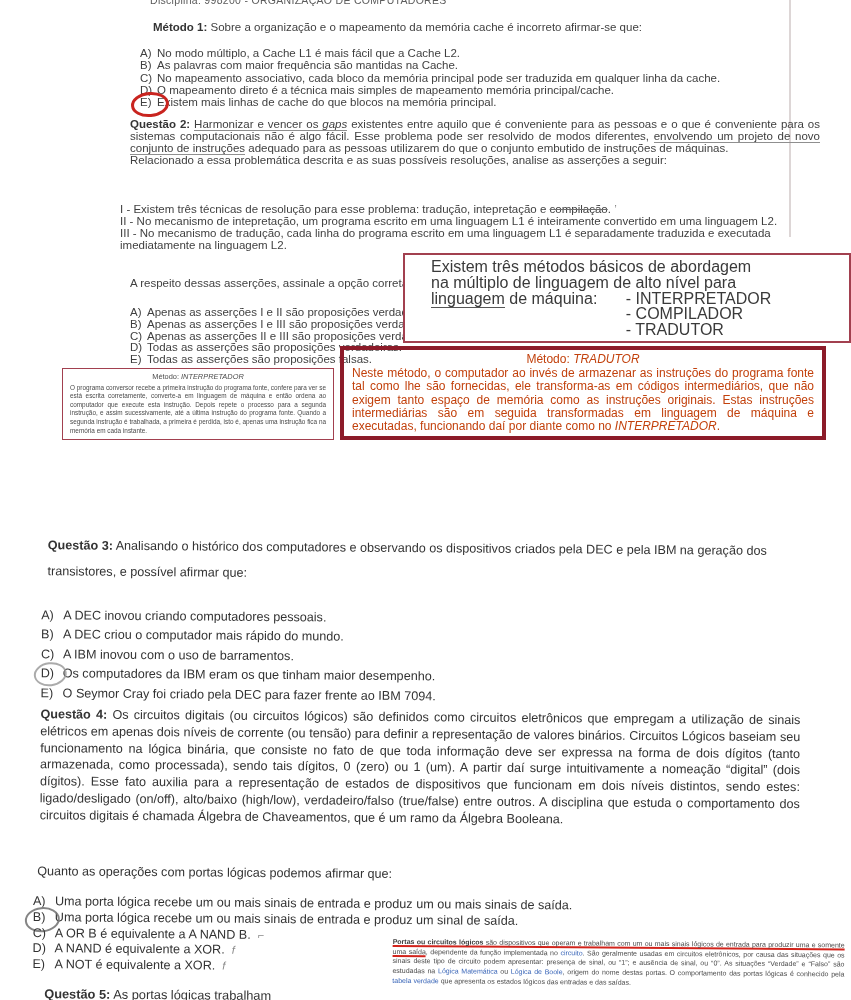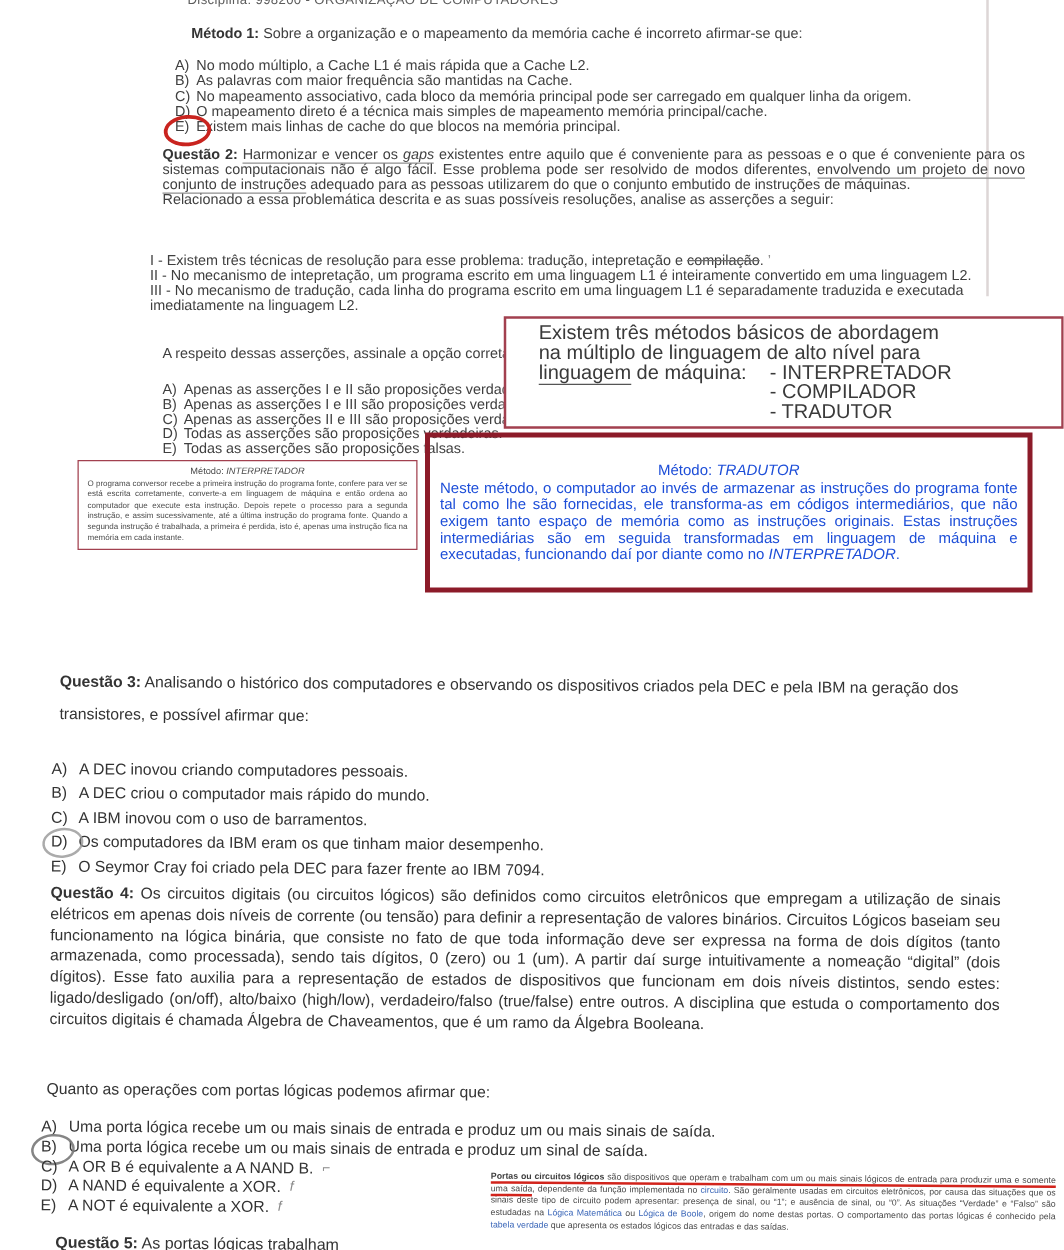--- a/index.html
+++ b/index.html
@@ -26,25 +26,25 @@
   .pencil-u{border-bottom:1px solid #8f8f8f;}
   .strike{text-decoration:line-through;text-decoration-color:#6f6f6f;}
   .apos{color:#8a8a8a;}
   .circle{position:absolute;border-radius:50%;pointer-events:none;}
   .circle.red{left:-9px;top:-4px;width:32px;height:19px;border:3px solid #c9241f;transform:rotate(-5deg);}
   .circle.pencil{left:-7px;top:-2px;width:29px;height:20px;border:2px solid #9c9c9c;transform:rotate(-7deg);opacity:.85;}
   .circle.pencil2{left:-8px;top:-3px;width:31px;height:21px;border:2.5px solid #787878;transform:rotate(-6deg);opacity:.9;}
 
   .box{border:2px solid #a2404f;background:#fff;color:#3a3a3a;}
   .methods-box{left:403px;top:253px;width:392px;height:78px;padding:4px 26px;font-size:16px;line-height:15.8px;}
-  .methods-box .mlist{display:inline-block;vertical-align:top;margin-left:14px;}
+  .methods-box .mlist{display:inline-block;vertical-align:top;margin-left:24px;}
   .u-word{border-bottom:1.5px solid #555;}
   .interp-box{left:62px;top:368px;width:256px;border-width:1.5px;padding:4px 7px;font-size:6.4px;line-height:8.6px;text-align:justify;color:#4a4a4a;}
   .interp-box .bt{text-align:center;font-size:7.4px;margin-bottom:2px;}
-  .trad-box{left:340px;top:346px;width:462px;border:4px solid #8c1b29;padding:20px 8px;font-size:12px;line-height:13.2px;text-align:justify;color:#1d4ed8;}
+  .trad-box{left:340px;top:346px;width:462px;border:4px solid #8c1b29;padding:3px 8px;font-size:12px;line-height:13.2px;text-align:justify;color:#c2410c;}
   .trad-box .bt{text-align:center;font-size:12px;margin-bottom:1px;}
 
   
   .bottom{left:0;top:518px;width:851px;height:500px;transform:rotate(.45deg);transform-origin:20px 0;color:#333;}
   .q3-title{left:48px;top:14px;width:742px;font-size:12.6px;line-height:26px;}
   .q3-opts{left:42px;top:88px;font-size:12.6px;line-height:19.4px;width:760px;}
   .q3-opts .L,.q4-opts .L{flex:0 0 22px;}
   .q4-para{left:42px;top:188px;width:760px;font-size:12.6px;line-height:16.8px;text-align:justify;}
   .q4-prompt2{left:40px;top:346px;font-size:12.6px;}
   .q4-opts{left:36px;top:376px;font-size:12.6px;line-height:15.8px;width:620px;}
@@ -64,29 +64,29 @@
   <div class="abs edge-line"></div>
   <div class="abs header">Disciplina: 998200 - ORGANIZAÇÃO DE COMPUTADORES</div>
 
   <div class="abs q1-title">
     <b>Método 1:</b>
     <span>Sobre a organização e o mapeamento da memória cache é incorreto afirmar-se que:</span>
   </div>
   <div class="abs q1-opts">
     <div class="opt">
         <span class="L">A)</span>
-        <span>No modo múltiplo, a Cache L1 é mais rápida que a Cache L2.</span>
+        <span>No modo múltiplo, a Cache L1 é mais fácil que a Cache L2.</span>
       </div>
     <div class="opt">
         <span class="L">B)</span>
         <span>As palavras com maior frequência são mantidas na Cache.</span>
       </div>
     <div class="opt">
         <span class="L">C)</span>
-        <span>No mapeamento associativo, cada bloco da memória principal pode ser carregado em qualquer linha da origem.</span>
+        <span>No mapeamento associativo, cada bloco da memória principal pode ser traduzida em qualquer linha da cache.</span>
       </div>
     <div class="opt">
         <span class="L">D)</span>
         <span>O mapeamento direto é a técnica mais simples de mapeamento memória principal/cache.</span>
       </div>
     <div class="opt">
       <span class="circle red"></span>
       <span class="L">E)</span>
         <span>Existem mais linhas de cache do que blocos na memória principal.</span>
     </div>

